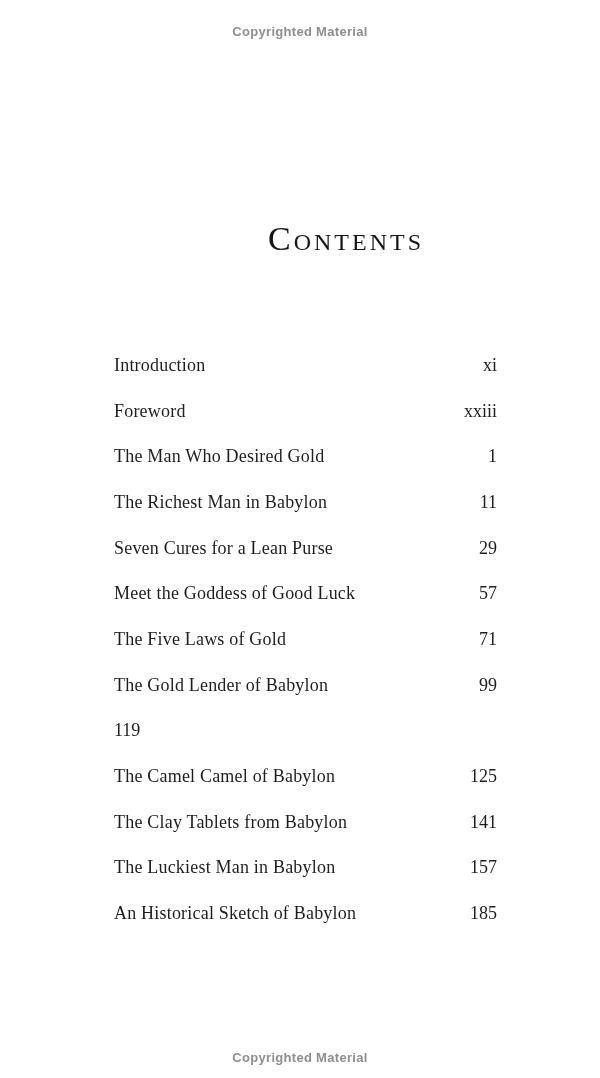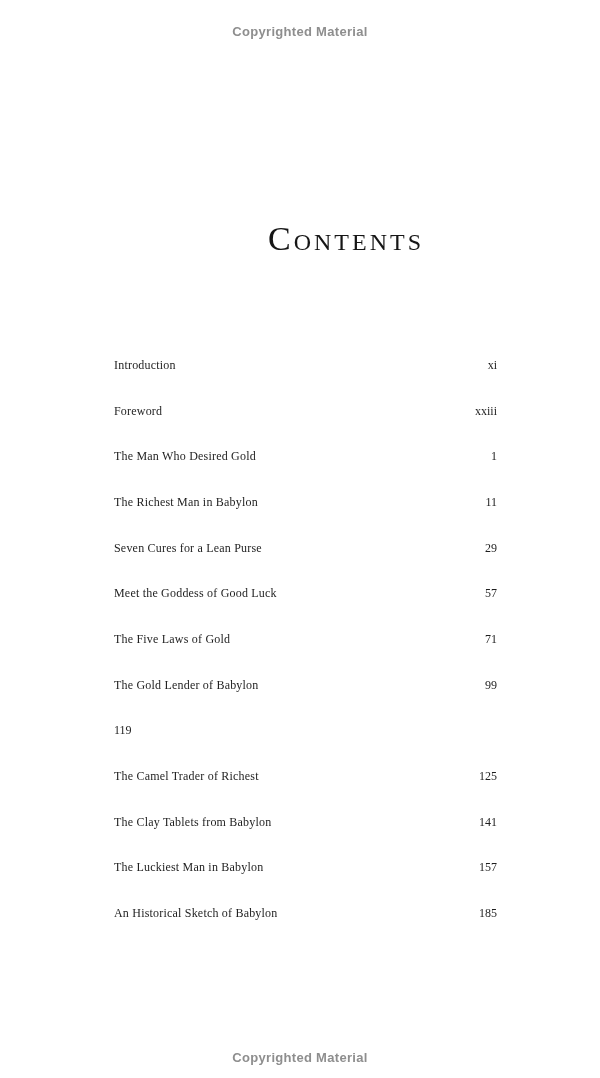--- a/index.html
+++ b/index.html
@@ -53,21 +53,21 @@
     position: absolute;
     top: 334px;
     left: 114px;
     width: 383px;
   }
   .toc-row {
     height: 45.7px;
     display: flex;
     justify-content: space-between;
     align-items: center;
-    font-size: 12px;
+    font-size: 18px;
     line-height: 1;
   }
   .toc-title {
     text-align: left;
     letter-spacing: 0.2px;
   }
   .toc-page {
     text-align: right;
   }
 </style>
@@ -111,21 +111,21 @@
       <span class="toc-page">71</span>
     </div>
     <div class="toc-row">
       <span class="toc-title">The Gold Lender of Babylon</span>
       <span class="toc-page">99</span>
     </div>
     <div class="toc-row">
       <span class="toc-page">119</span>
     </div>
     <div class="toc-row">
-      <span class="toc-title">The Camel Trader of Richest</span>
+      <span class="toc-title">The Camel Camel of Babylon</span>
       <span class="toc-page">125</span>
     </div>
     <div class="toc-row">
       <span class="toc-title">The Clay Tablets from Babylon</span>
       <span class="toc-page">141</span>
     </div>
     <div class="toc-row">
       <span class="toc-title">The Luckiest Man in Babylon</span>
       <span class="toc-page">157</span>
     </div>

